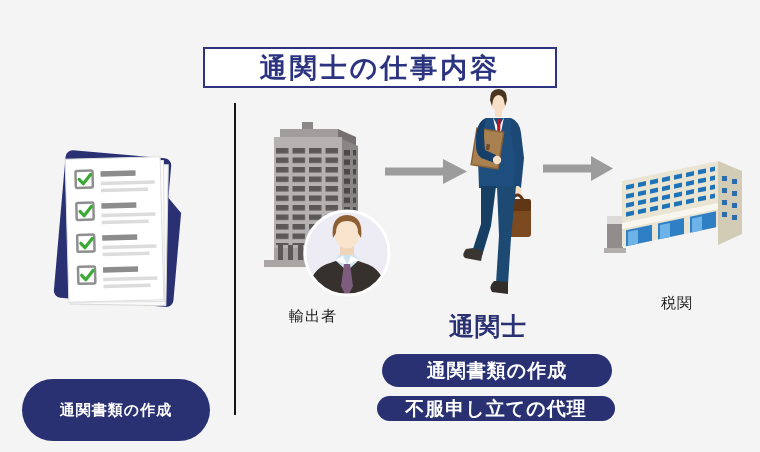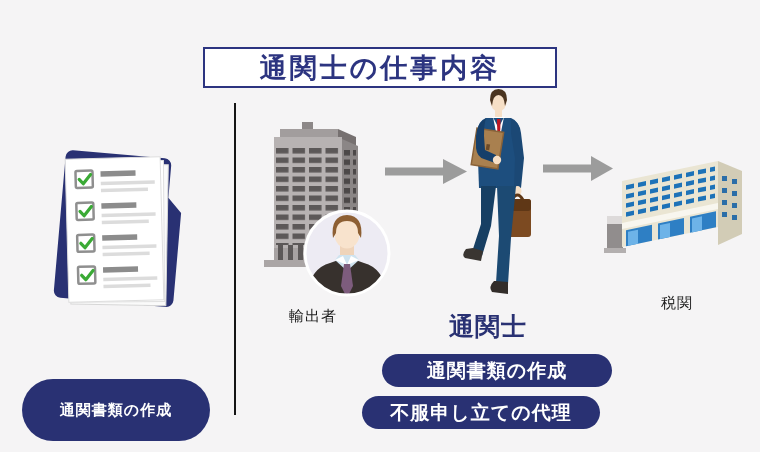--- a/index.html
+++ b/index.html
@@ -47,21 +47,21 @@
   .node-label.customs{left:617px;top:294px;}
   .node-label.broker{
     left:428px;top:310px;font-size:25px;font-weight:bold;color:var(--navy);
   }
   .duty-badge{
     position:absolute;background:var(--navy);color:#fff;border-radius:17px;
     display:flex;align-items:center;justify-content:center;
     font-size:19px;font-weight:600;letter-spacing:1px;
   }
   .duty-badge.d1{left:382px;top:354px;width:230px;height:33px;}
-  .duty-badge.d2{left:362px;top:396px;width:238px;height:33px;text-align:center;}
+  .duty-badge.d2{left:377px;top:396px;width:238px;height:25px;text-align:center;}
   svg{display:block;width:100%;height:100%;}
 </style>
 </head>
 <body>
 
 <div class="canvas">
 
   <div class="title-box">
     <span>通関士の仕事内容</span>
   </div>

